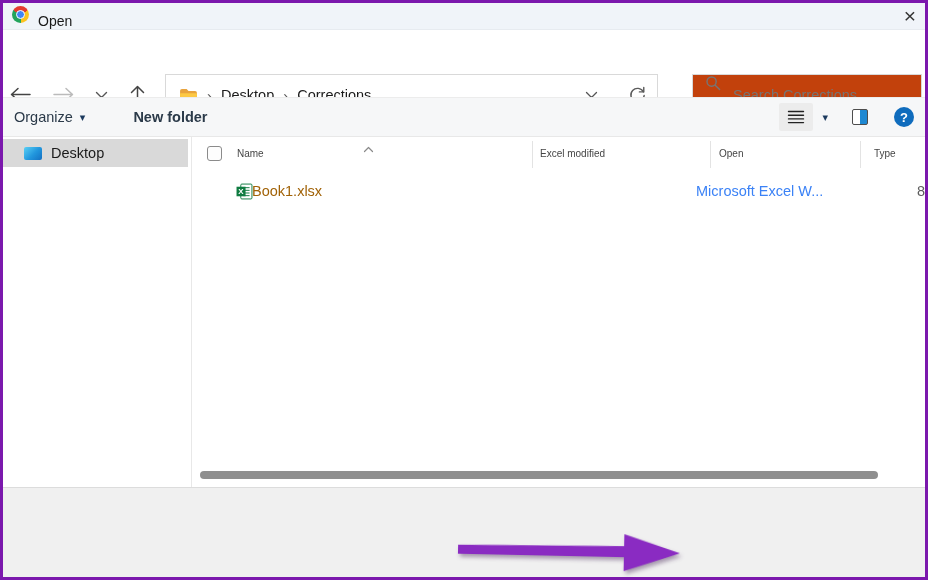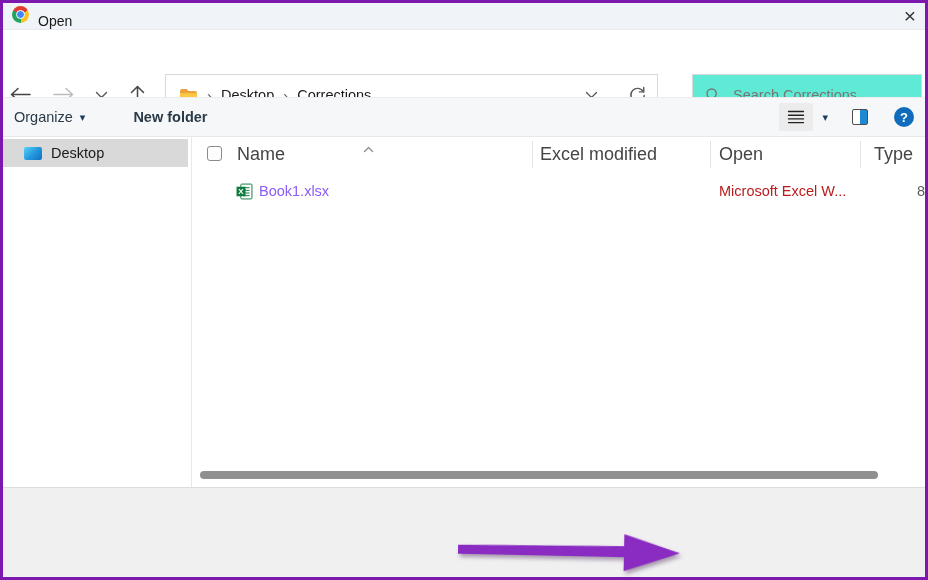--- a/index.html
+++ b/index.html
@@ -20,22 +20,22 @@
   .close-btn{position:absolute;right:4px;top:2px;width:28px;height:26px;display:flex;align-items:center;justify-content:center;
     font-size:21px;color:#333;cursor:default;line-height:1;}
 
   
   .navbar{position:absolute;left:0;top:30px;width:928px;height:67px;background:#fff;}
   .navbtn{position:absolute;display:flex;align-items:center;justify-content:center;}
   .addressbar{position:absolute;left:165px;top:44px;width:493px;height:42px;border:1px solid #d9d9d9;background:#fff;
     display:flex;align-items:center;padding:0 10px 0 13px;font-size:14.5px;}
   .crumb-sep{color:#555;font-size:15px;margin:0 9px;}
   .addr-right{margin-left:auto;display:flex;align-items:center;gap:30px;}
-  .searchbox{position:absolute;left:692px;top:44px;width:230px;height:42px;border:1px solid #d9d9d9;background:#5eead4;
-    display:flex;align-items:center;padding:0 10px 0 12px;}
+  .searchbox{position:absolute;left:692px;top:44px;width:230px;height:42px;border:1px solid #d9d9d9;background:#c2410c;
+    display:flex;padding:0 10px 0 12px;}
   .searchbox input{border:none;outline:none;flex:1;margin-left:10px;font-family:"Liberation Sans",sans-serif;
     font-size:14.5px;color:#1a1a1a;background:transparent;}
   .searchbox input::placeholder{color:#757575;}
 
   
   .toolbar{position:absolute;left:0;top:97px;width:928px;height:40px;background:#f6f7f8;
     border-top:1px solid #ececec;border-bottom:1px solid #e8e8e8;display:flex;align-items:center;font-size:14.5px;color:#2b3a49;}
   .tool-item{display:flex;align-items:center;gap:7px;cursor:default;}
   .organize{margin-left:14px;text-align:right;}
   .newfolder{margin-left:48px;font-weight:bold;}
@@ -50,30 +50,30 @@
 
   
   .main{position:absolute;left:0;top:137px;width:928px;height:350px;background:#fff;}
   .sidebar{position:absolute;left:0;top:0;width:192px;height:350px;background:#fff;border-right:1px solid #e8e8e8;}
   .side-item{position:absolute;left:2px;top:2px;width:186px;height:28px;background:#d9d9d9;
     display:flex;align-items:center;font-size:14.5px;}
   .desktop-icon{width:18px;height:13px;border-radius:2px;margin-left:22px;flex:0 0 auto;
     background:linear-gradient(135deg,#5ad0f5 0%,#2196dd 55%,#1470c2 100%);}
   .side-item span.lbl{margin-left:9px;}
 
-  .hdr-cell{position:absolute;top:0;height:34px;line-height:34px;font-size:18px;color:#454545;cursor:default;}
+  .hdr-cell{position:absolute;top:0;height:34px;line-height:34px;font-size:10px;color:#454545;cursor:default;}
   .hdr-divider{position:absolute;top:4px;height:27px;width:1px;background:#e3e3e3;}
   .checkbox{position:absolute;left:207px;top:9px;width:15px;height:15px;border:1px solid #8b8b8b;border-radius:3px;background:#fdfdfd;}
   .sort-ind{position:absolute;left:363px;top:2px;}
 
   .file-row{position:absolute;left:192px;top:40px;width:736px;height:29px;}
   .cell{position:absolute;top:0;height:29px;line-height:29px;font-size:14.5px;white-space:nowrap;}
-  .c-name{left:67px;color:#8b5cf6;}
+  .c-name{left:60px;color:#a16207;}
   .c-date{left:348px;color:#5d5d5d;}
-  .c-type{left:527px;color:#b91c1c;max-width:135px;overflow:hidden;}
+  .c-type{left:504px;color:#3b82f6;max-width:135px;overflow:hidden;}
   .c-size{left:685px;width:48px;text-align:right;color:#5d5d5d;}
   .excel-icon{position:absolute;left:44px;top:6px;}
 
   .hscroll-thumb{position:absolute;left:200px;top:334px;width:678px;height:8px;background:#8f8f8f;border-radius:4px;}
 
   
   .footer{position:absolute;left:0;top:487px;width:928px;height:93px;background:#f0f0f0;border-top:1px solid #dcdcdc;}
   .big-arrow{position:absolute;left:452px;top:529px;z-index:40;pointer-events:none;
     filter:drop-shadow(2px 3px 2px rgba(50,15,70,.4));transform:rotate(1.2deg);}
 </style>

